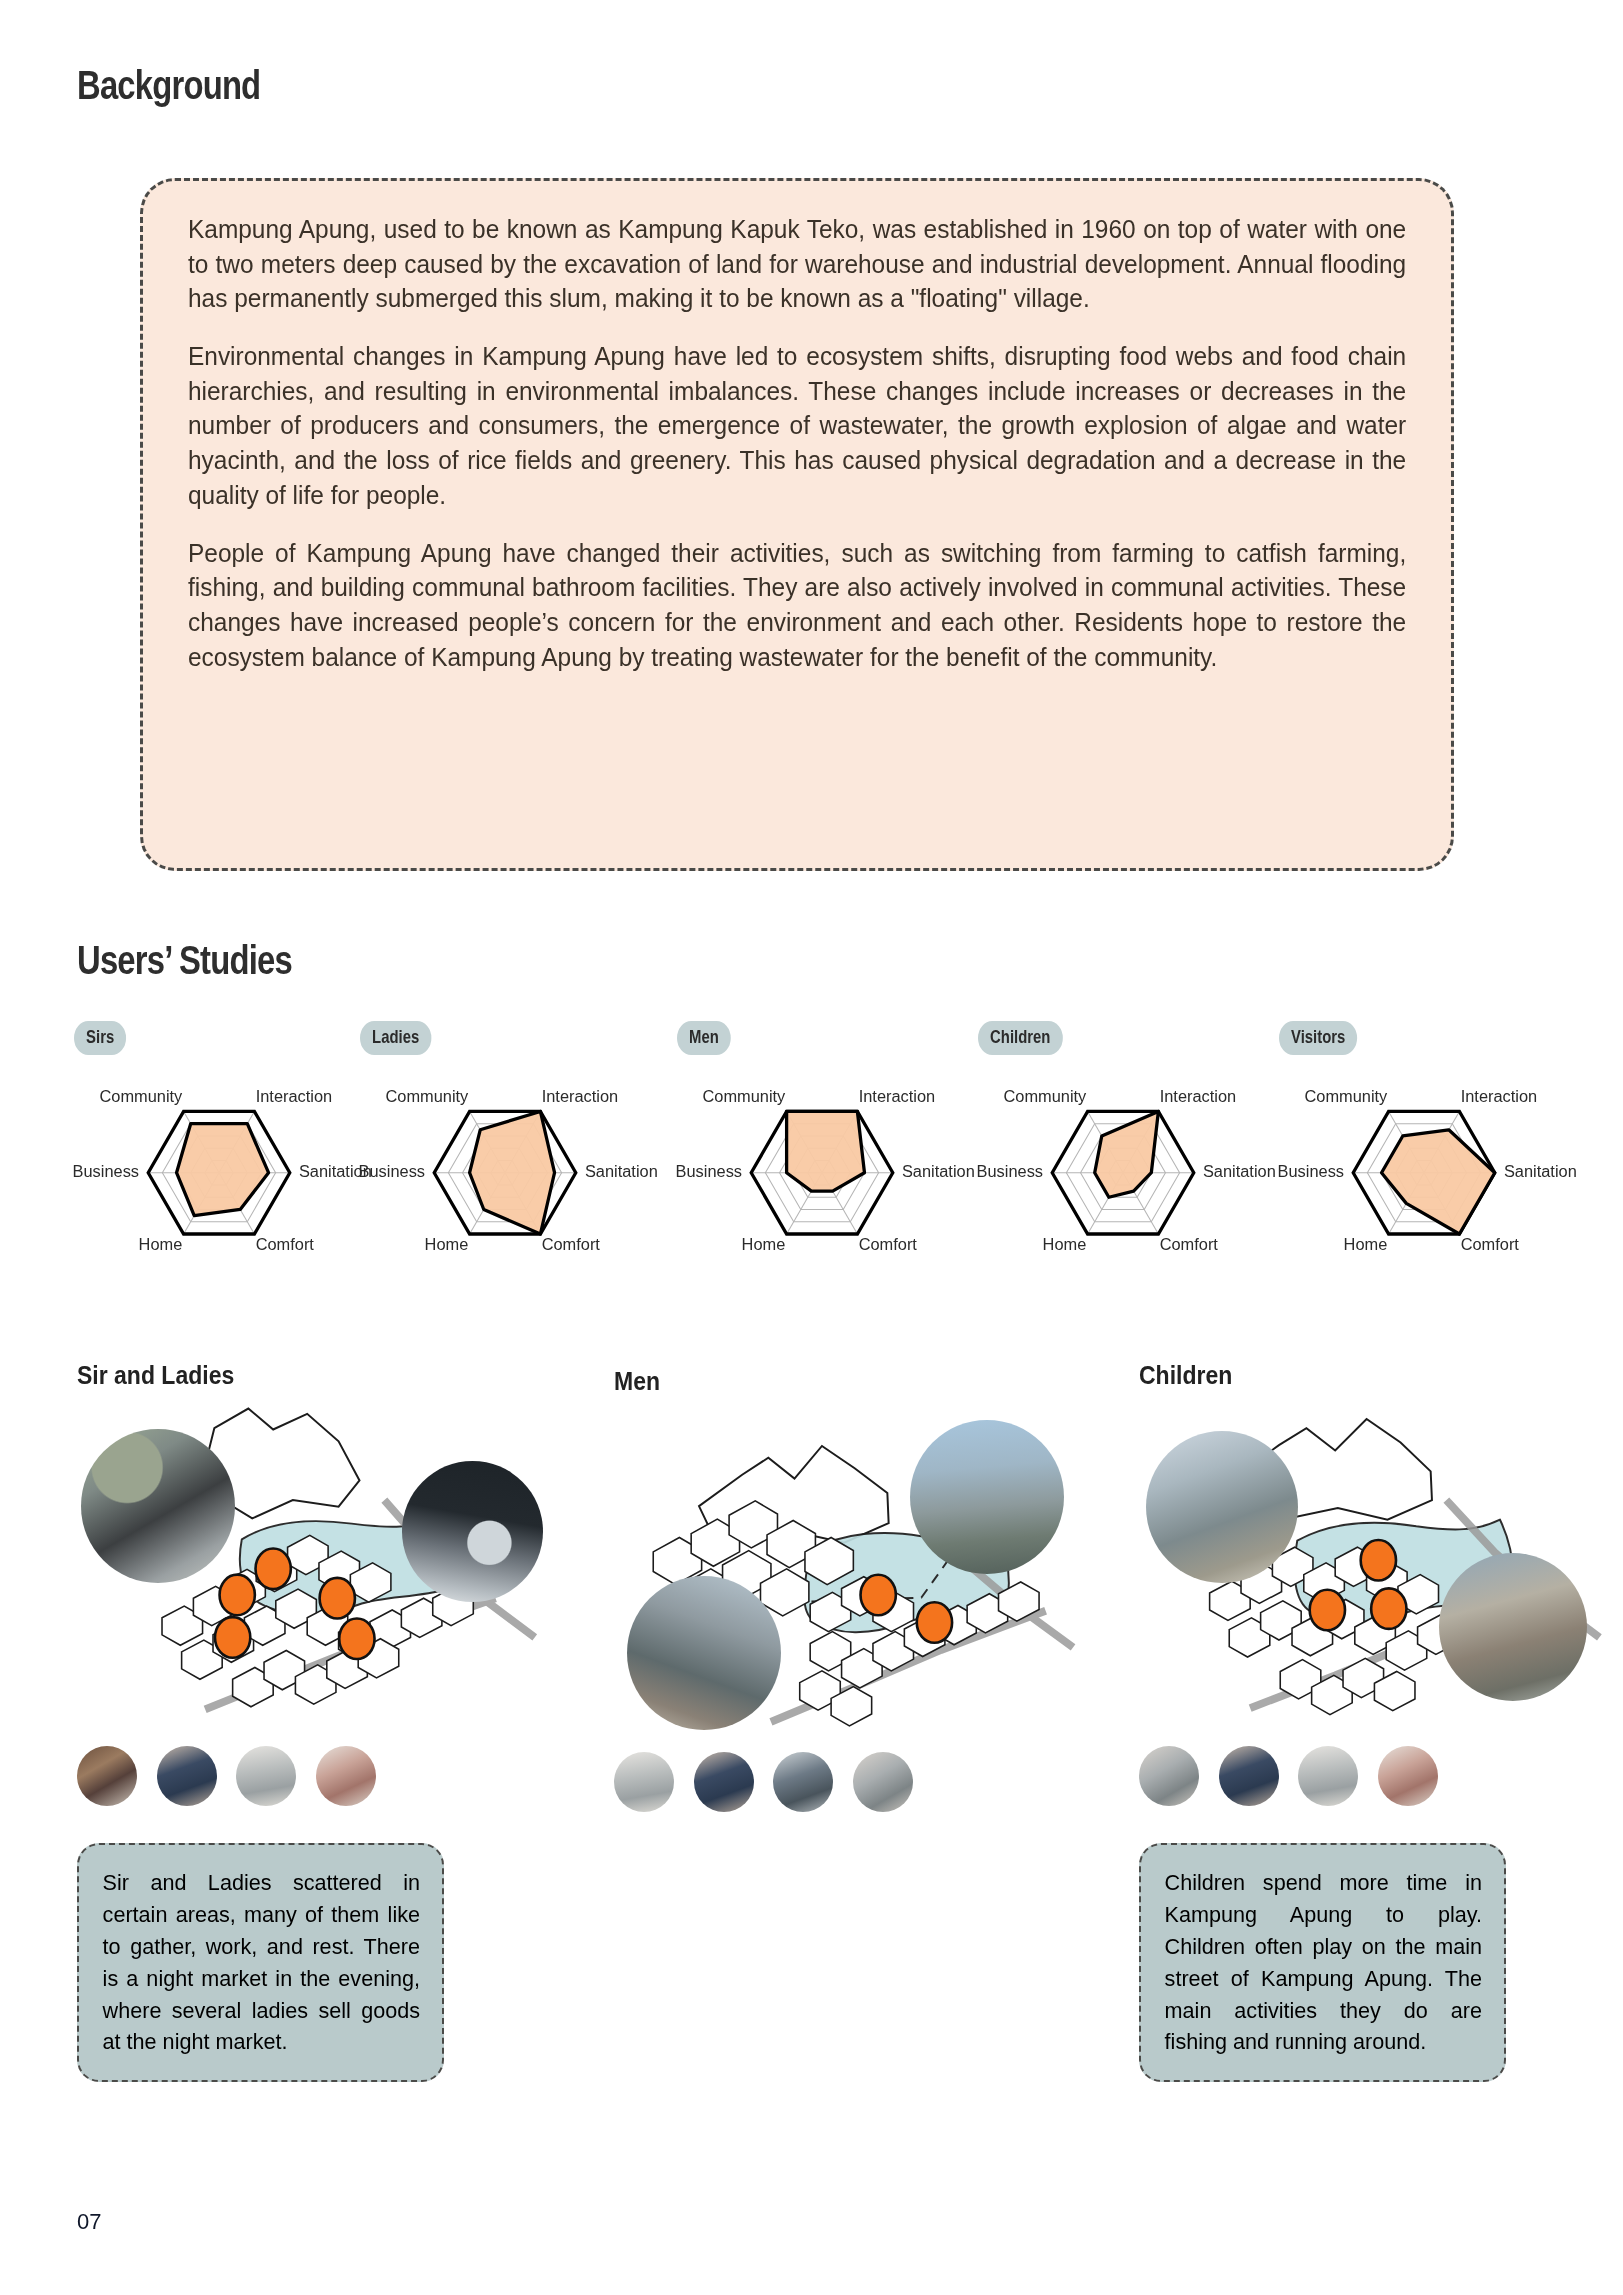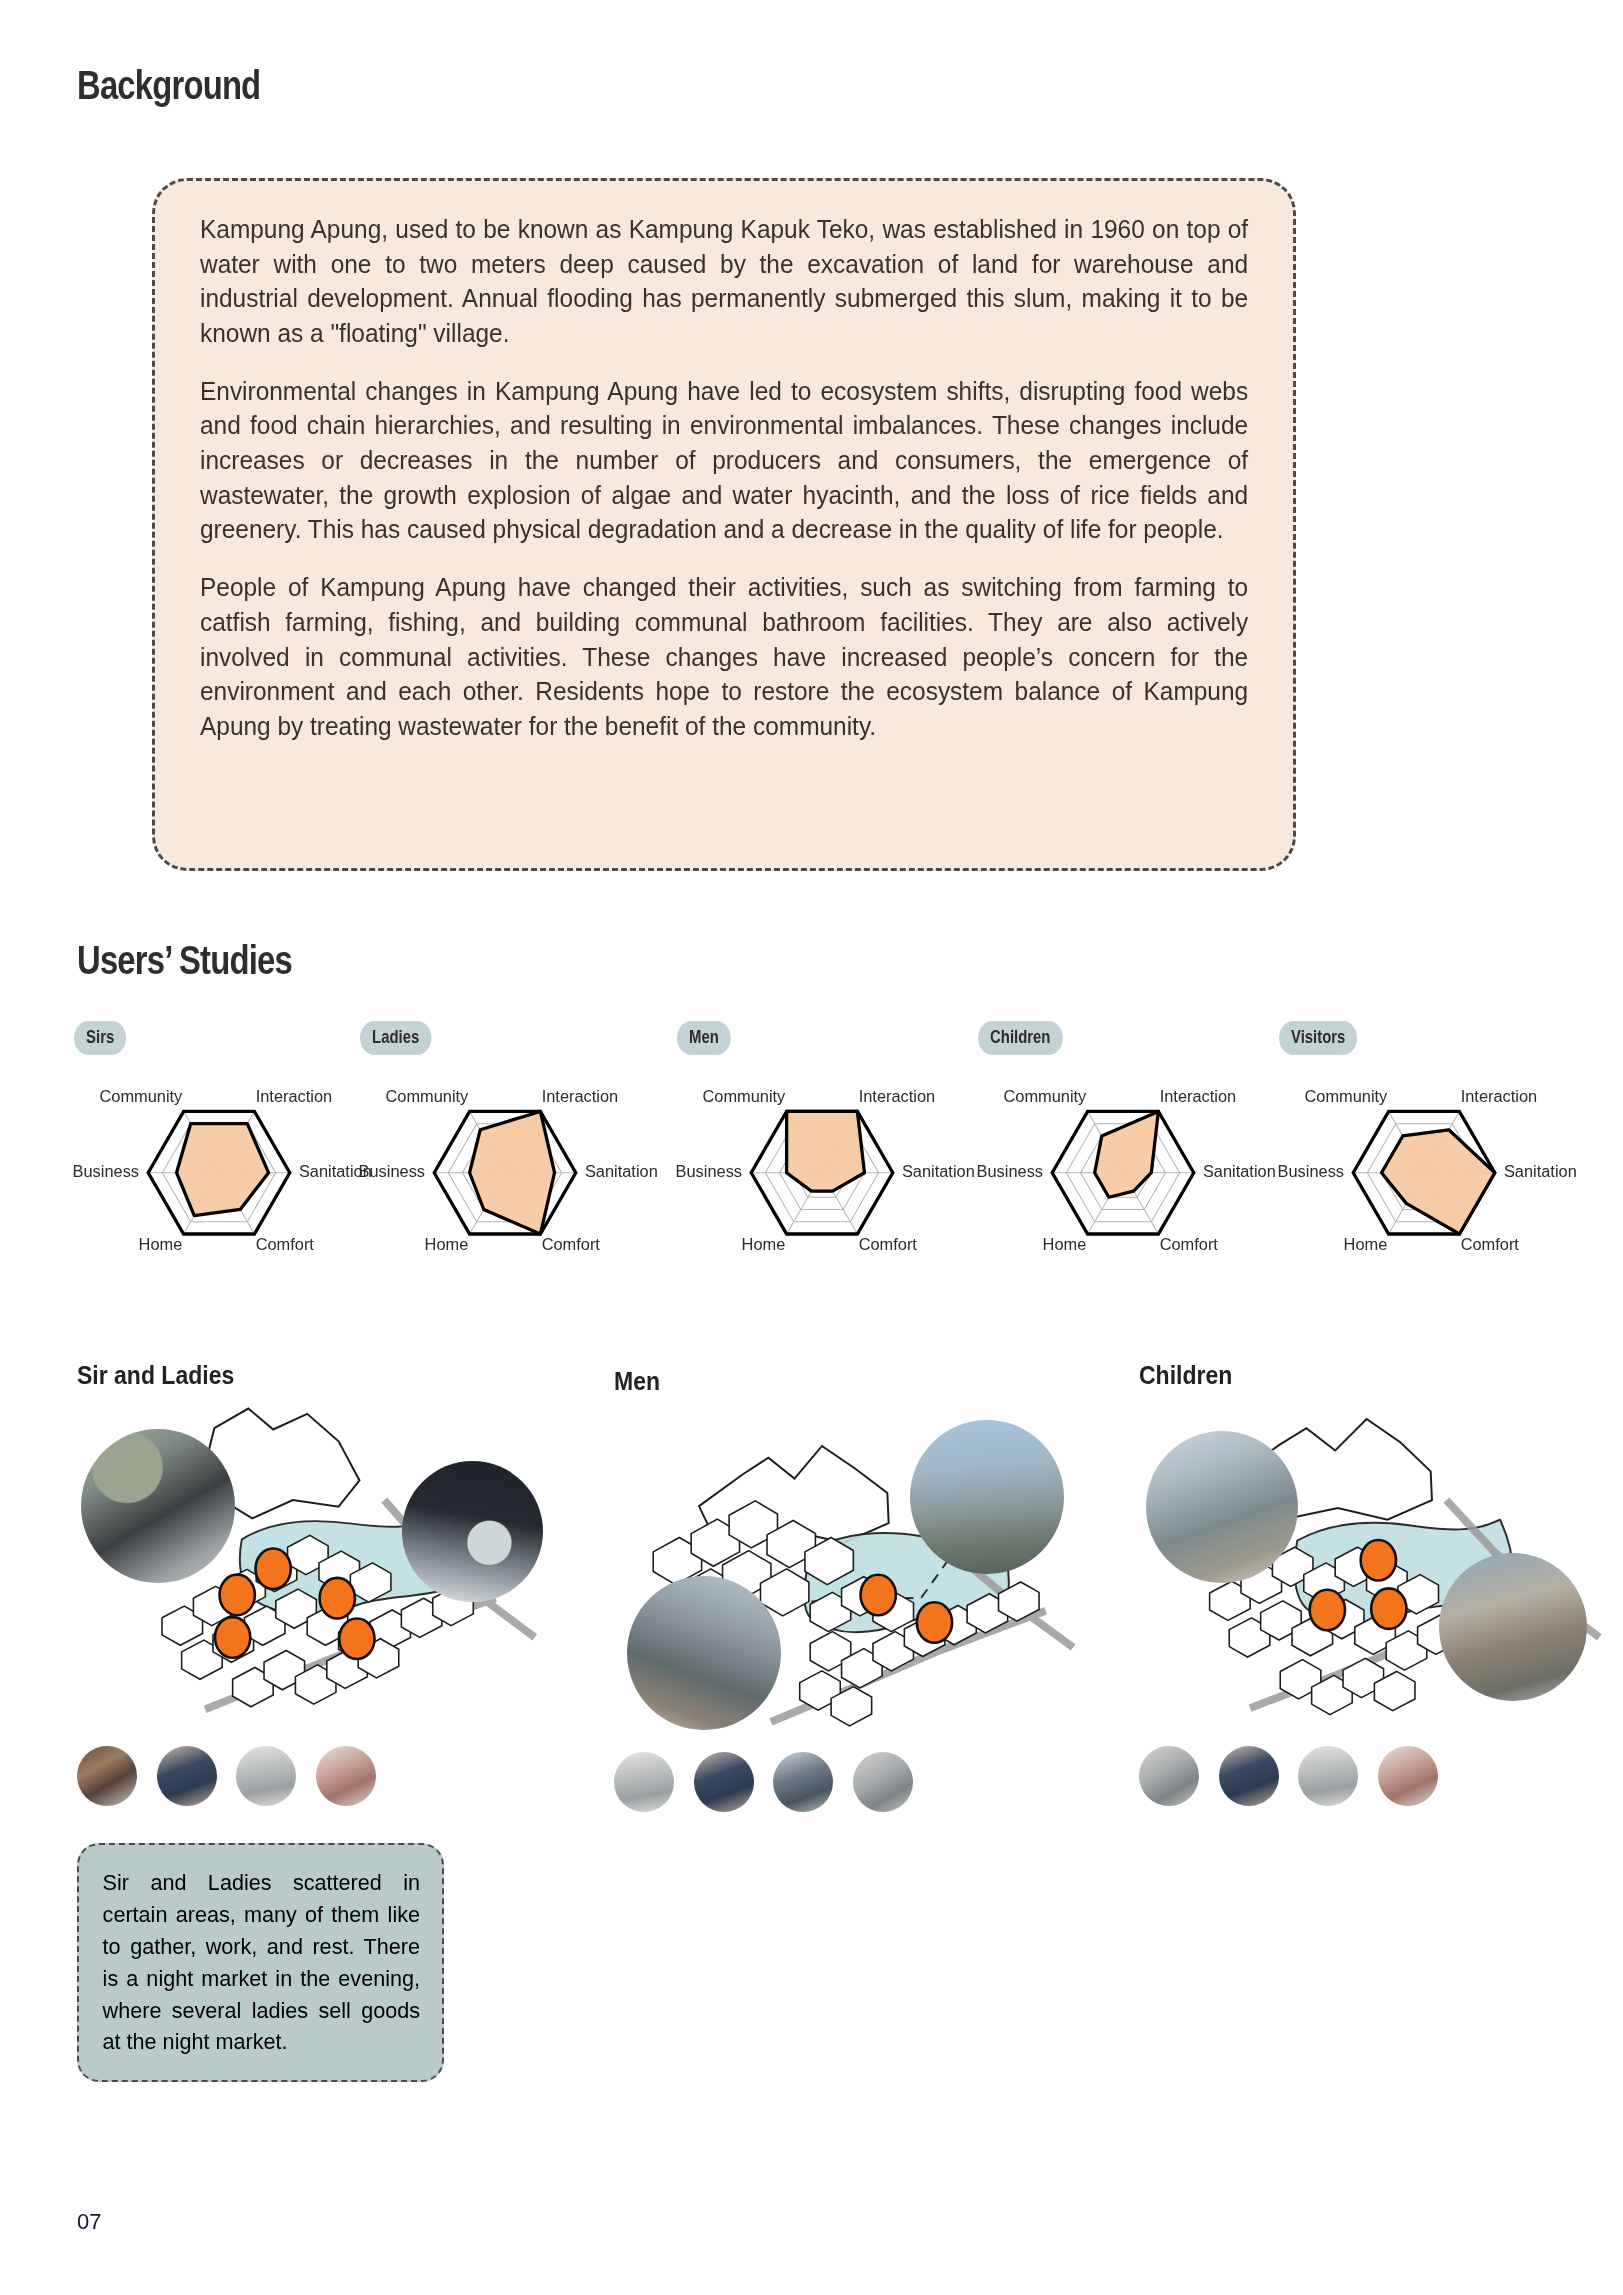--- a/index.html
+++ b/index.html
@@ -22,22 +22,22 @@
     letter-spacing:-1px;
     color:#2e2e2e;
     transform:scaleX(0.80);
     transform-origin:left center;
     white-space:nowrap;
   }
 
   
   .bg-box {
     position:absolute;
-    left:152px; top:178px;
-    width:1144px; height:693px;
+    left:140px; top:178px;
+    width:1314px; height:693px;
     background:#fbe8dc;
     border:3.3px dashed #4a4a48;
     border-radius:35px;
     box-sizing:border-box;
     padding:31px 45px 26px 45px;
   }
   .bg-box p {
     margin:0 0 23.6px 0;
     font-size:26px;
     line-height:1.33;
@@ -417,18 +417,19 @@
           <ellipse cx="382" cy="316" rx="27" ry="31"></ellipse>
         </g>
       </svg>
     </div>
     <div class="thumbs">
       <div class="thumb tb-5"></div>
       <div class="thumb tb-2"></div>
       <div class="thumb tb-3"></div>
       <div class="thumb tb-4"></div>
     </div>
+    <div class="note-box" style="width:367px;">Children spend more time in Kampung Apung to play. Children often play on the main street of Kampung Apung. The main activities they do are fishing and running around.</div>
   </div>
 
   <div class="page-no">07</div>
 
 </div>
 
 
 </body></html>

